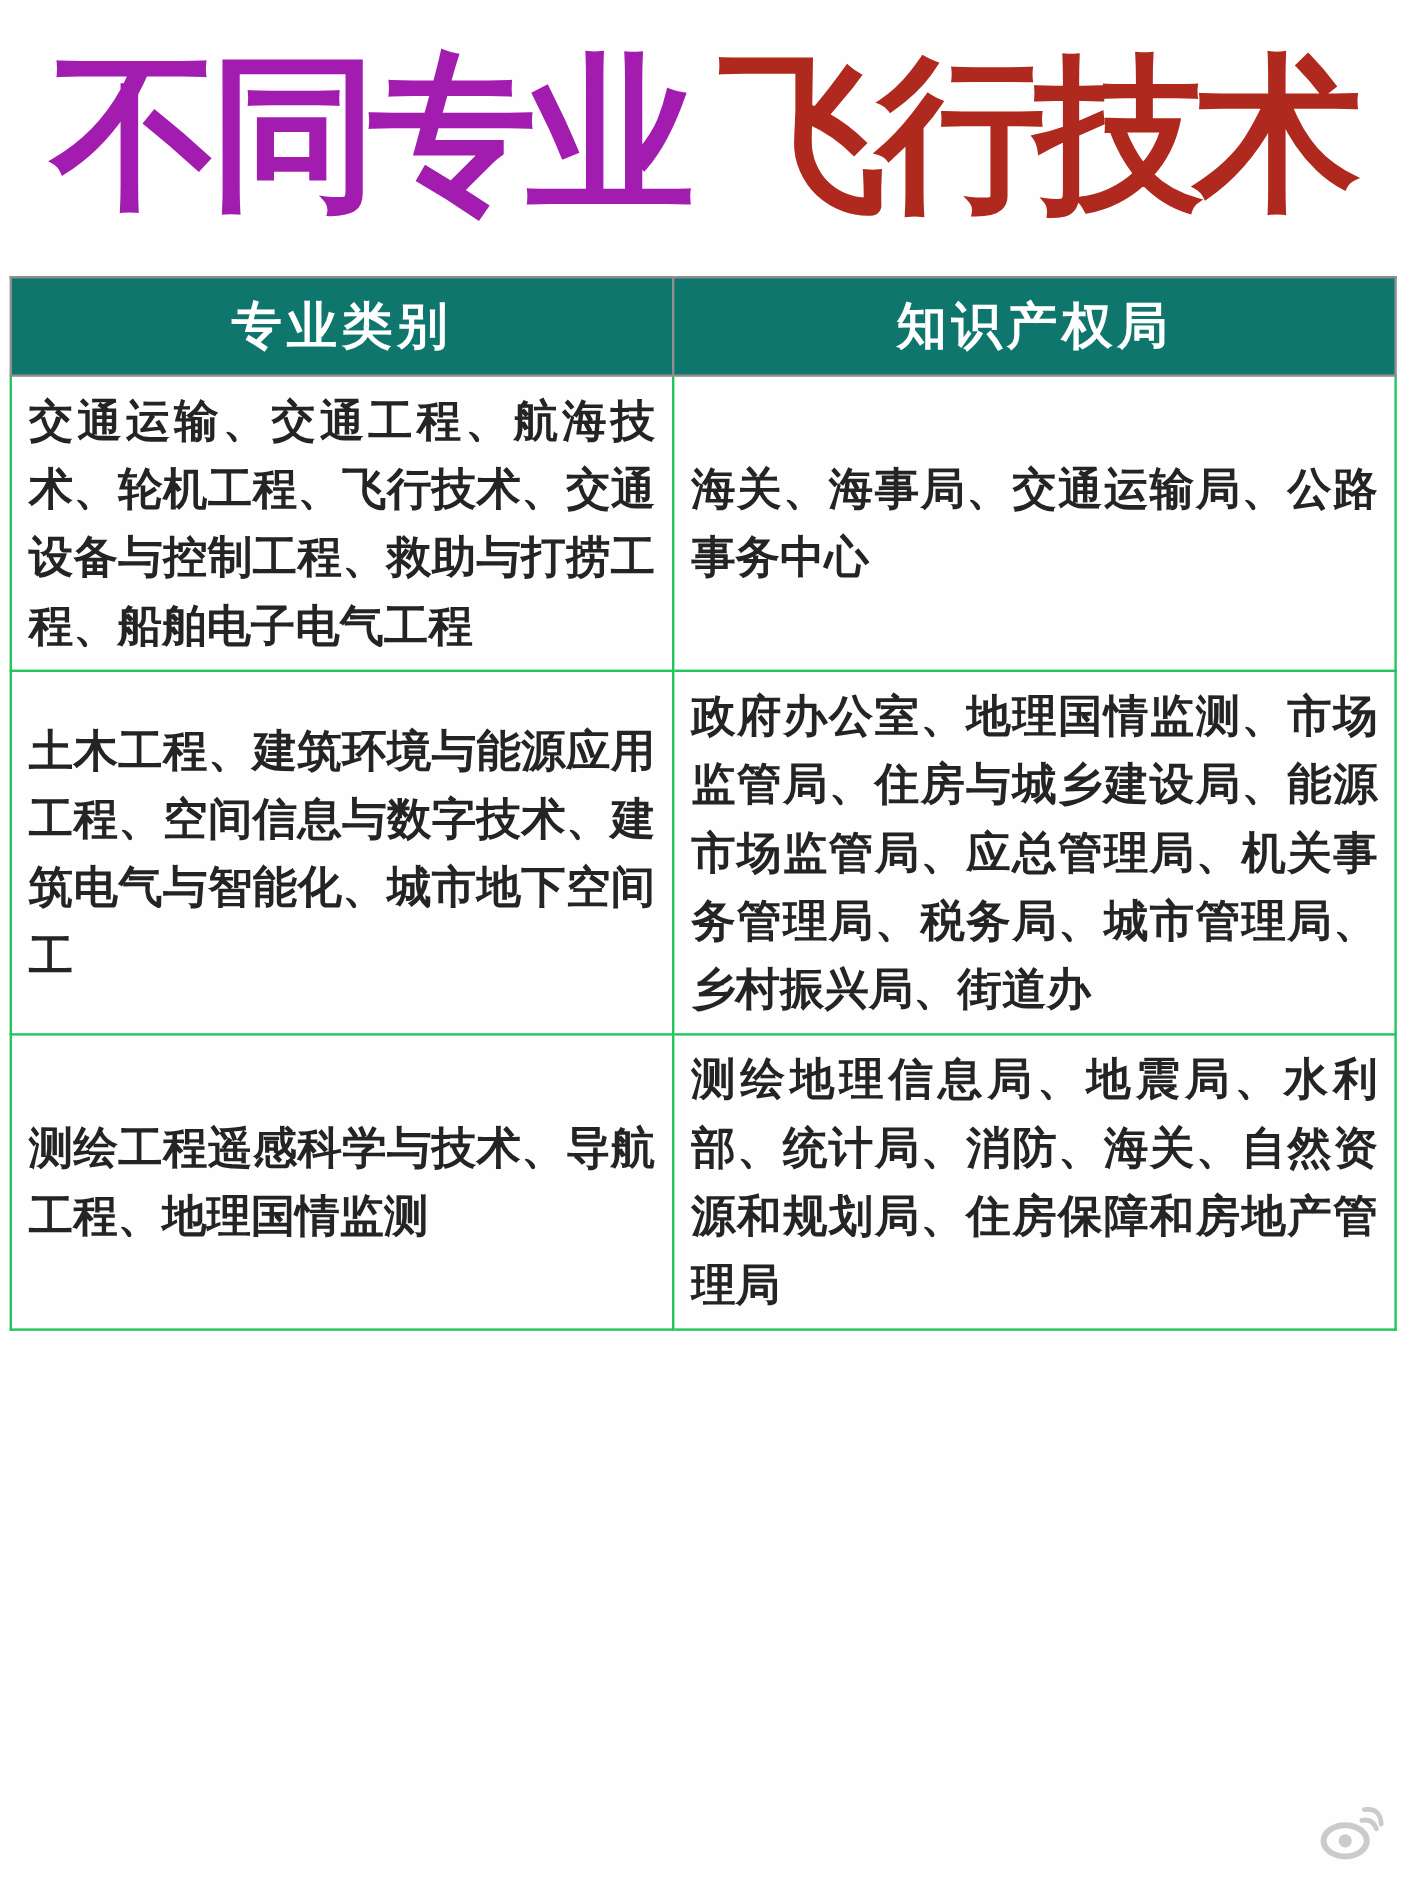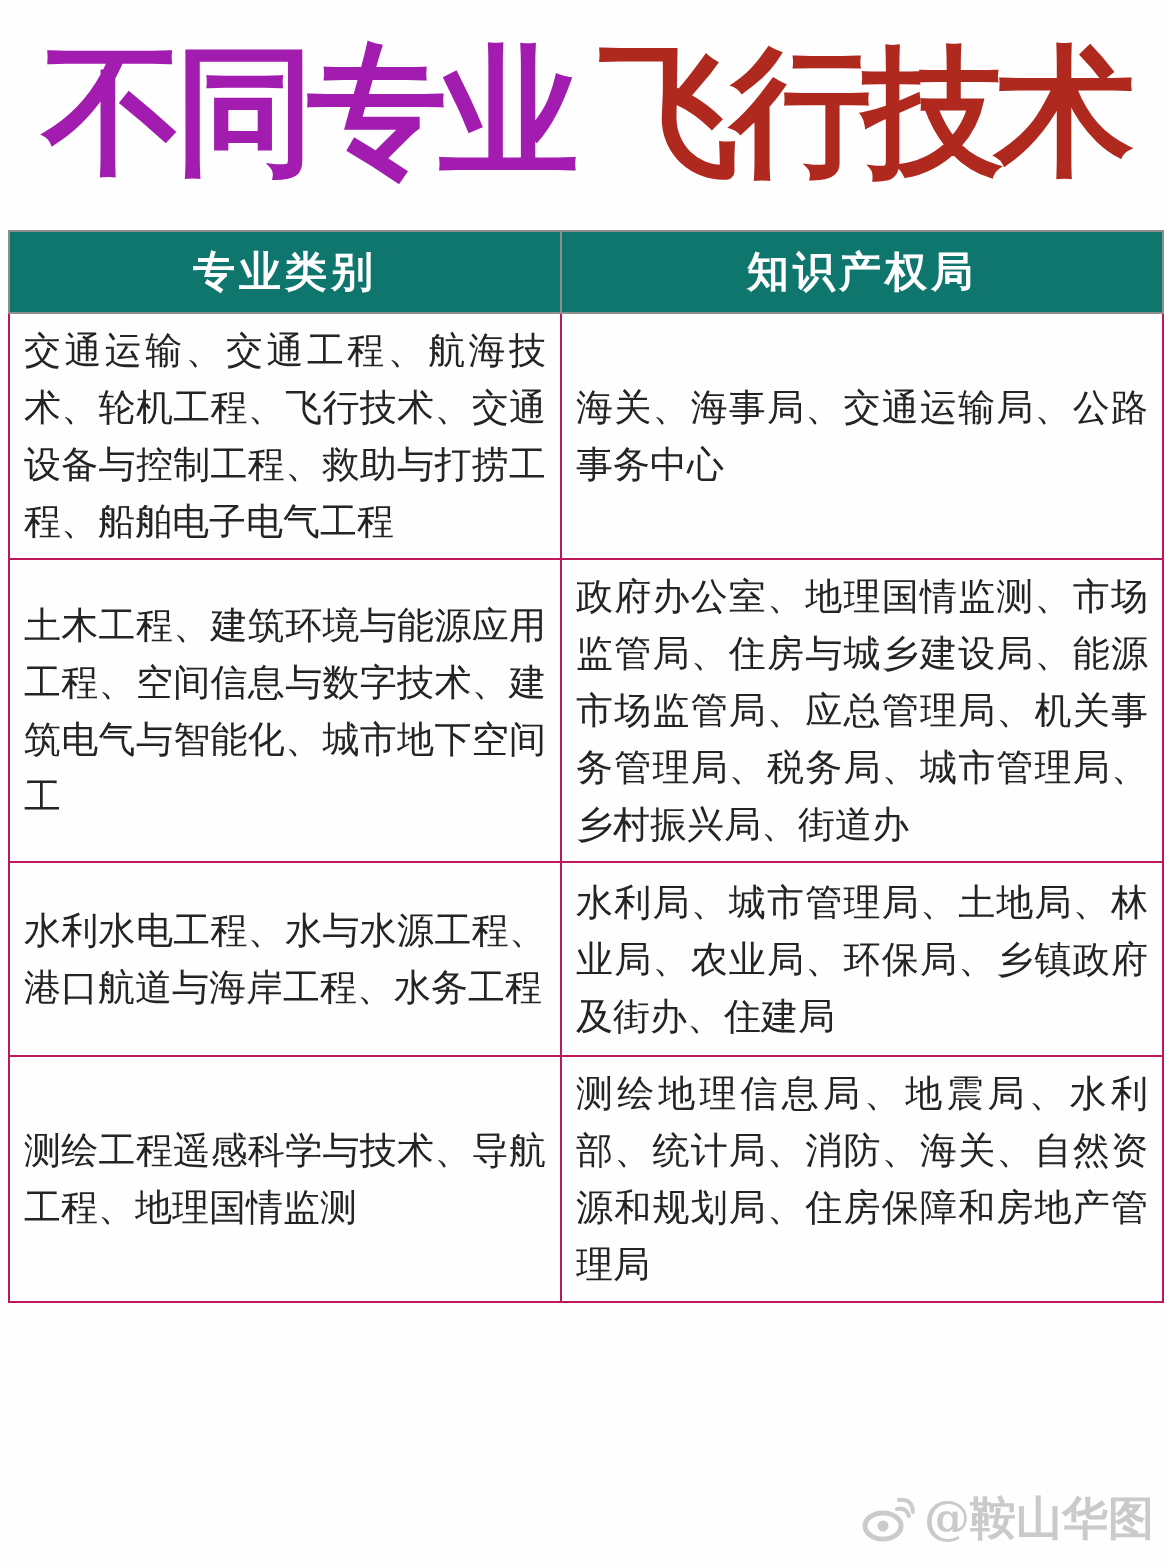--- a/index.html
+++ b/index.html
@@ -43,25 +43,25 @@
     background: #0f766e;
     color: #ffffff;
     font-size: 42px;
     font-weight: bold;
     height: 78px;
     border: 2px solid #8f8f8f;
     text-align: center;
     letter-spacing: 4px;
   }
   table.main td {
-    border: 2px solid #be185d;
+    border: 2px solid #22c55e;
     padding: 8px 14px;
     font-size: 37px;
     line-height: 57px;
-    font-weight: normal;
+    font-weight: bold;
     color: #242424;
     vertical-align: middle;
     text-align: justify;
     text-justify: inter-ideograph;
     word-break: break-all;
   }
   tr.r1 { height: 235px; }
   tr.r2 { height: 348px; }
   tr.r3 { height: 290px; }
   tr.r4 { height: 194px; }
@@ -104,34 +104,29 @@
   </thead>
   <tbody>
     <tr class="r1">
       <td>交通运输、交通工程、航海技术、轮机工程、飞行技术、交通设备与控制工程、救助与打捞工程、船舶电子电气工程</td>
       <td>海关、海事局、交通运输局、公路事务中心</td>
     </tr>
     <tr class="r3">
       <td>土木工程、建筑环境与能源应用工程、空间信息与数字技术、建筑电气与智能化、城市地下空间工</td>
       <td>政府办公室、地理国情监测、市场监管局、住房与城乡建设局、能源市场监管局、应总管理局、机关事务管理局、税务局、城市管理局、乡村振兴局、街道办</td>
     </tr>
-    <tr class="r4">
-      <td>水利水电工程、水与水源工程、港口航道与海岸工程、水务工程</td>
-      <td>水利局、城市管理局、土地局、林业局、农业局、环保局、乡镇政府及街办、住建局</td>
-    </tr>
     <tr class="r5">
       <td>测绘工程遥感科学与技术、导航工程、地理国情监测</td>
       <td>测绘地理信息局、地震局、水利部、统计局、消防、海关、自然资源和规划局、住房保障和房地产管理局</td>
     </tr>
   </tbody>
 </table>
 
 <div class="watermark">
   <span>
     <svg width="56" height="46" viewBox="0 0 56 46">
       <ellipse cx="23" cy="30" rx="18" ry="13" fill="none" stroke="#c6c6c6" stroke-width="5"></ellipse>
       <circle cx="23" cy="30" r="5.5" fill="#c6c6c6"></circle>
       <path d="M37 13 q9 -2 12 7" fill="none" stroke="#c6c6c6" stroke-width="4" stroke-linecap="round"></path>
       <path d="M39 4 q13 -2 14 12" fill="none" stroke="#c6c6c6" stroke-width="4" stroke-linecap="round"></path>
     </svg>
   </span>
-  <span>@鞍山华图</span>
 </div>
 
 </body></html>

